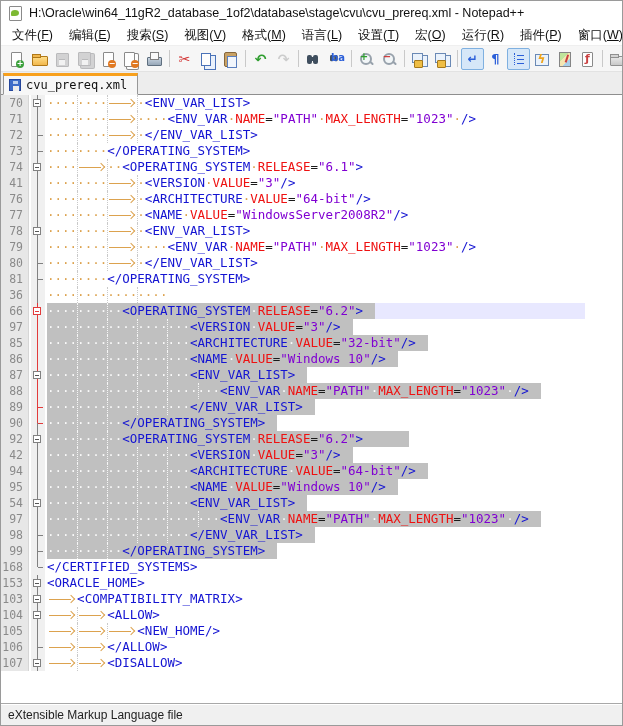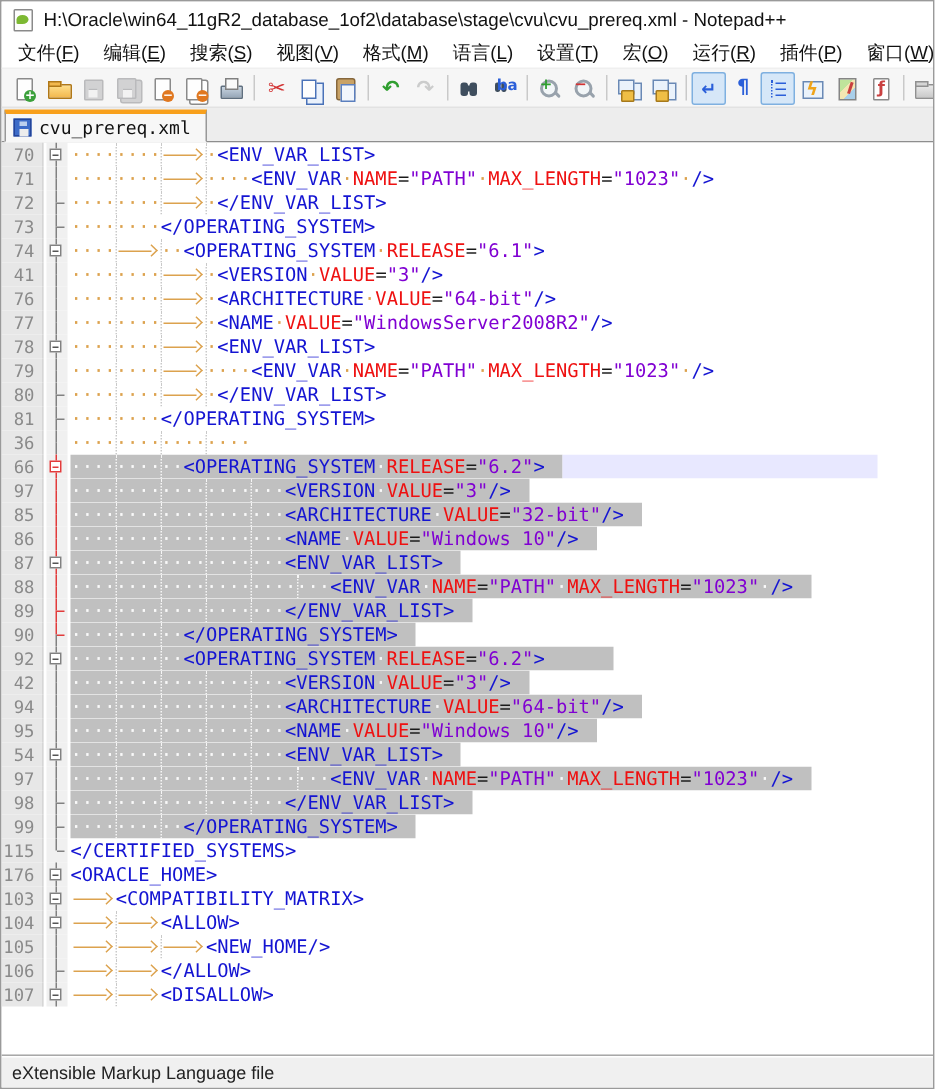--- a/index.html
+++ b/index.html
@@ -490,29 +490,29 @@
       <div class="line">
         <div class="num">99</div>
         <div class="fold">
           <i class="fl-lt"></i>
           <i class="fl-lb"></i>
           <i class="fl-tk"></i>
         </div>
         <div class="txt"><span class="guide w" style="left: 32.12px;"></span><span class="guide w" style="left: 62.24px;"></span><span class="sel-wrap" style="padding-right: 12px;"><span class="ws">··········</span><span class="tok-g">&lt;/OPERATING_SYSTEM&gt;</span></span></div>
       </div>
       <div class="line">
-        <div class="num">115</div>
+        <div class="num">168</div>
         <div class="fold">
           <i class="fl-lt"></i>
           <i class="fl-tk"></i>
         </div>
         <div class="txt"><span class="tok-g">&lt;/CERTIFIED_SYSTEMS&gt;</span></div>
       </div>
       <div class="line">
-        <div class="num">176</div>
+        <div class="num">153</div>
         <div class="fold">
           <i class="fl-lt"></i>
           <i class="fl-lb"></i>
           <i class="fl-bx"></i>
         </div>
         <div class="txt"><span class="tok-g">&lt;ORACLE_HOME&gt;</span></div>
       </div>
       <div class="line">
         <div class="num">103</div>
         <div class="fold">

